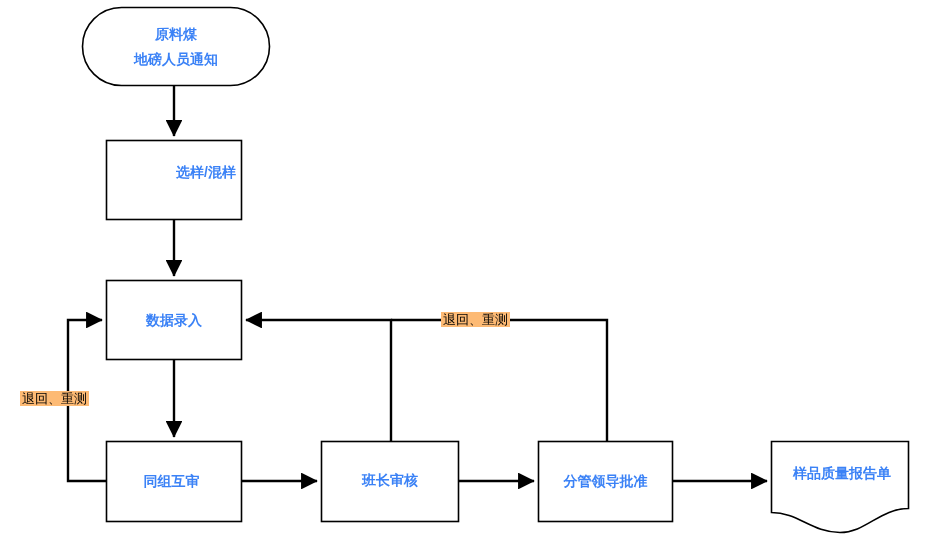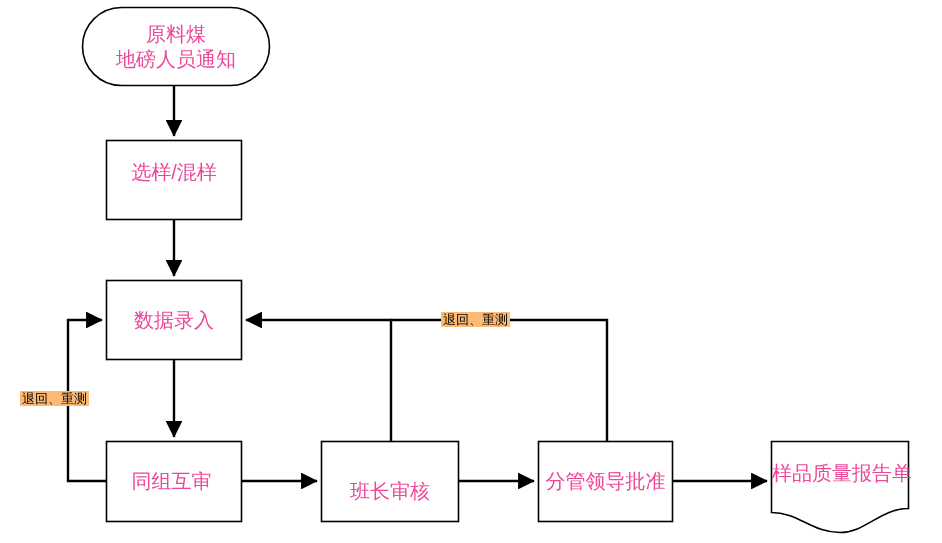--- a/index.html
+++ b/index.html
@@ -23,25 +23,26 @@
     top: 0;
     width: 942px;
     height: 543px;
   }
   .node-label {
     position: absolute;
     display: flex;
     align-items: center;
     justify-content: center;
     text-align: center;
-    color: #ec4899;
-    font-size: 20px;
+    color: #3b82f6;
+    font-size: 14px;
     line-height: 25px;
     white-space: pre-line;
     pointer-events: none;
+    font-weight: bold;
   }
   .edge-label {
     position: absolute;
     color: #000000;
     font-size: 13px;
     line-height: 15px;
     background: #fdba74;
     padding: 0 2px;
     white-space: nowrap;
   }
@@ -89,27 +90,27 @@
     <path d="M 106 481 L 68 481 L 68 320 L 102 320" fill="none" stroke="#000000" stroke-width="2.4" marker-end="url(#arrow)"></path>
 
     <path d="M 391 441 L 391 320 L 246 320" fill="none" stroke="#000000" stroke-width="2.4" marker-end="url(#arrow)"></path>
 
     <path d="M 607 441 L 607 320 L 391 320" fill="none" stroke="#000000" stroke-width="2.4"></path>
   </svg>
 
   <div class="node-label" style="left:82px; top:7px; width:188px; height:79px;">原料煤
 地磅人员通知</div>
 
-  <div class="node-label" style="left:106px; top:140px; width:136px; height:64px;">选样/混样</div>
+  <div class="node-label" style="left:106px; top:140px; width:136px; height:64px;padding-left:32px;">选样/混样</div>
 
   <div class="node-label" style="left:106px; top:280px; width:136px; height:80px;border-radius:7px;">数据录入</div>
 
   <div class="node-label" style="left:106px; top:441px; width:131px; height:81px;">同组互审</div>
 
-  <div class="node-label" style="left:321px; top:441px; width:138px; height:101px;">班长审核</div>
+  <div class="node-label" style="left:321px; top:441px; width:138px; height:78px;">班长审核</div>
 
   <div class="node-label" style="left:538px; top:441px; width:135px; height:81px;">分管领导批准</div>
 
   <div class="node-label" style="left:771px; top:441px; width:142px; height:64px;">样品质量报告单</div>
 
   <div class="edge-label" style="left:20px; top:391px;">退回、重测</div>
 
   <div class="edge-label" style="left:441px; top:312px;">退回、重测</div>
 
 </div>

